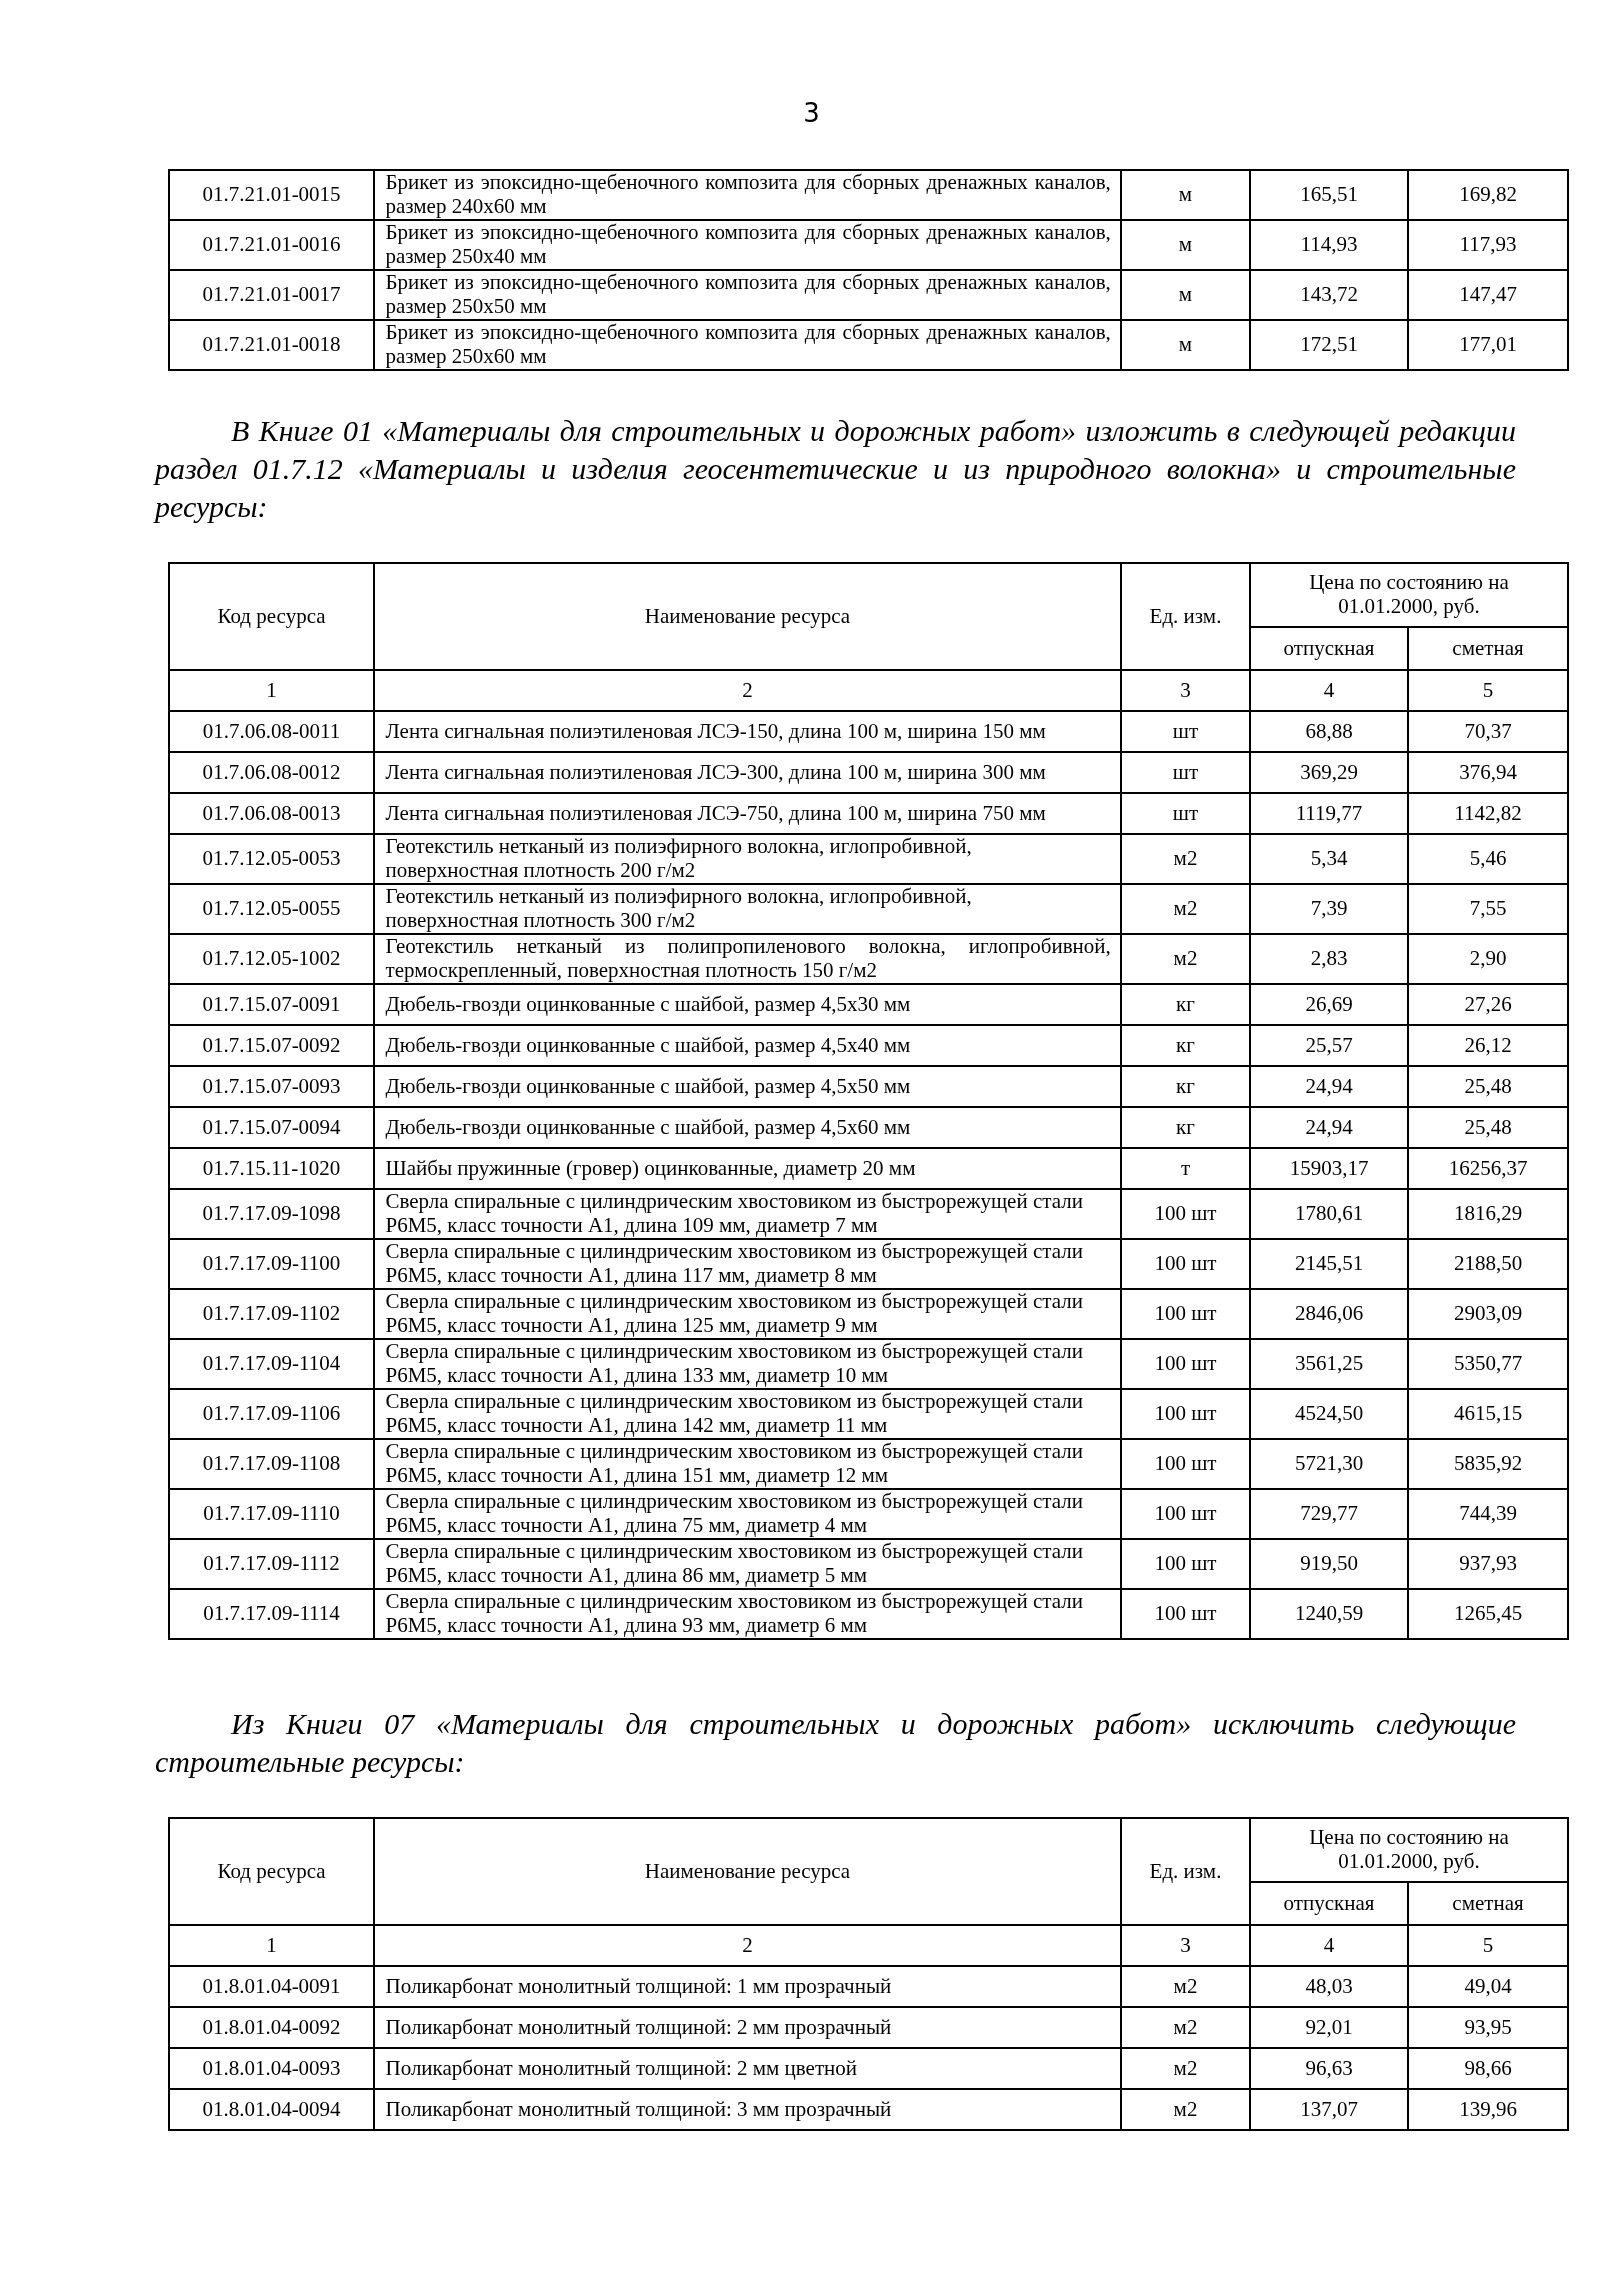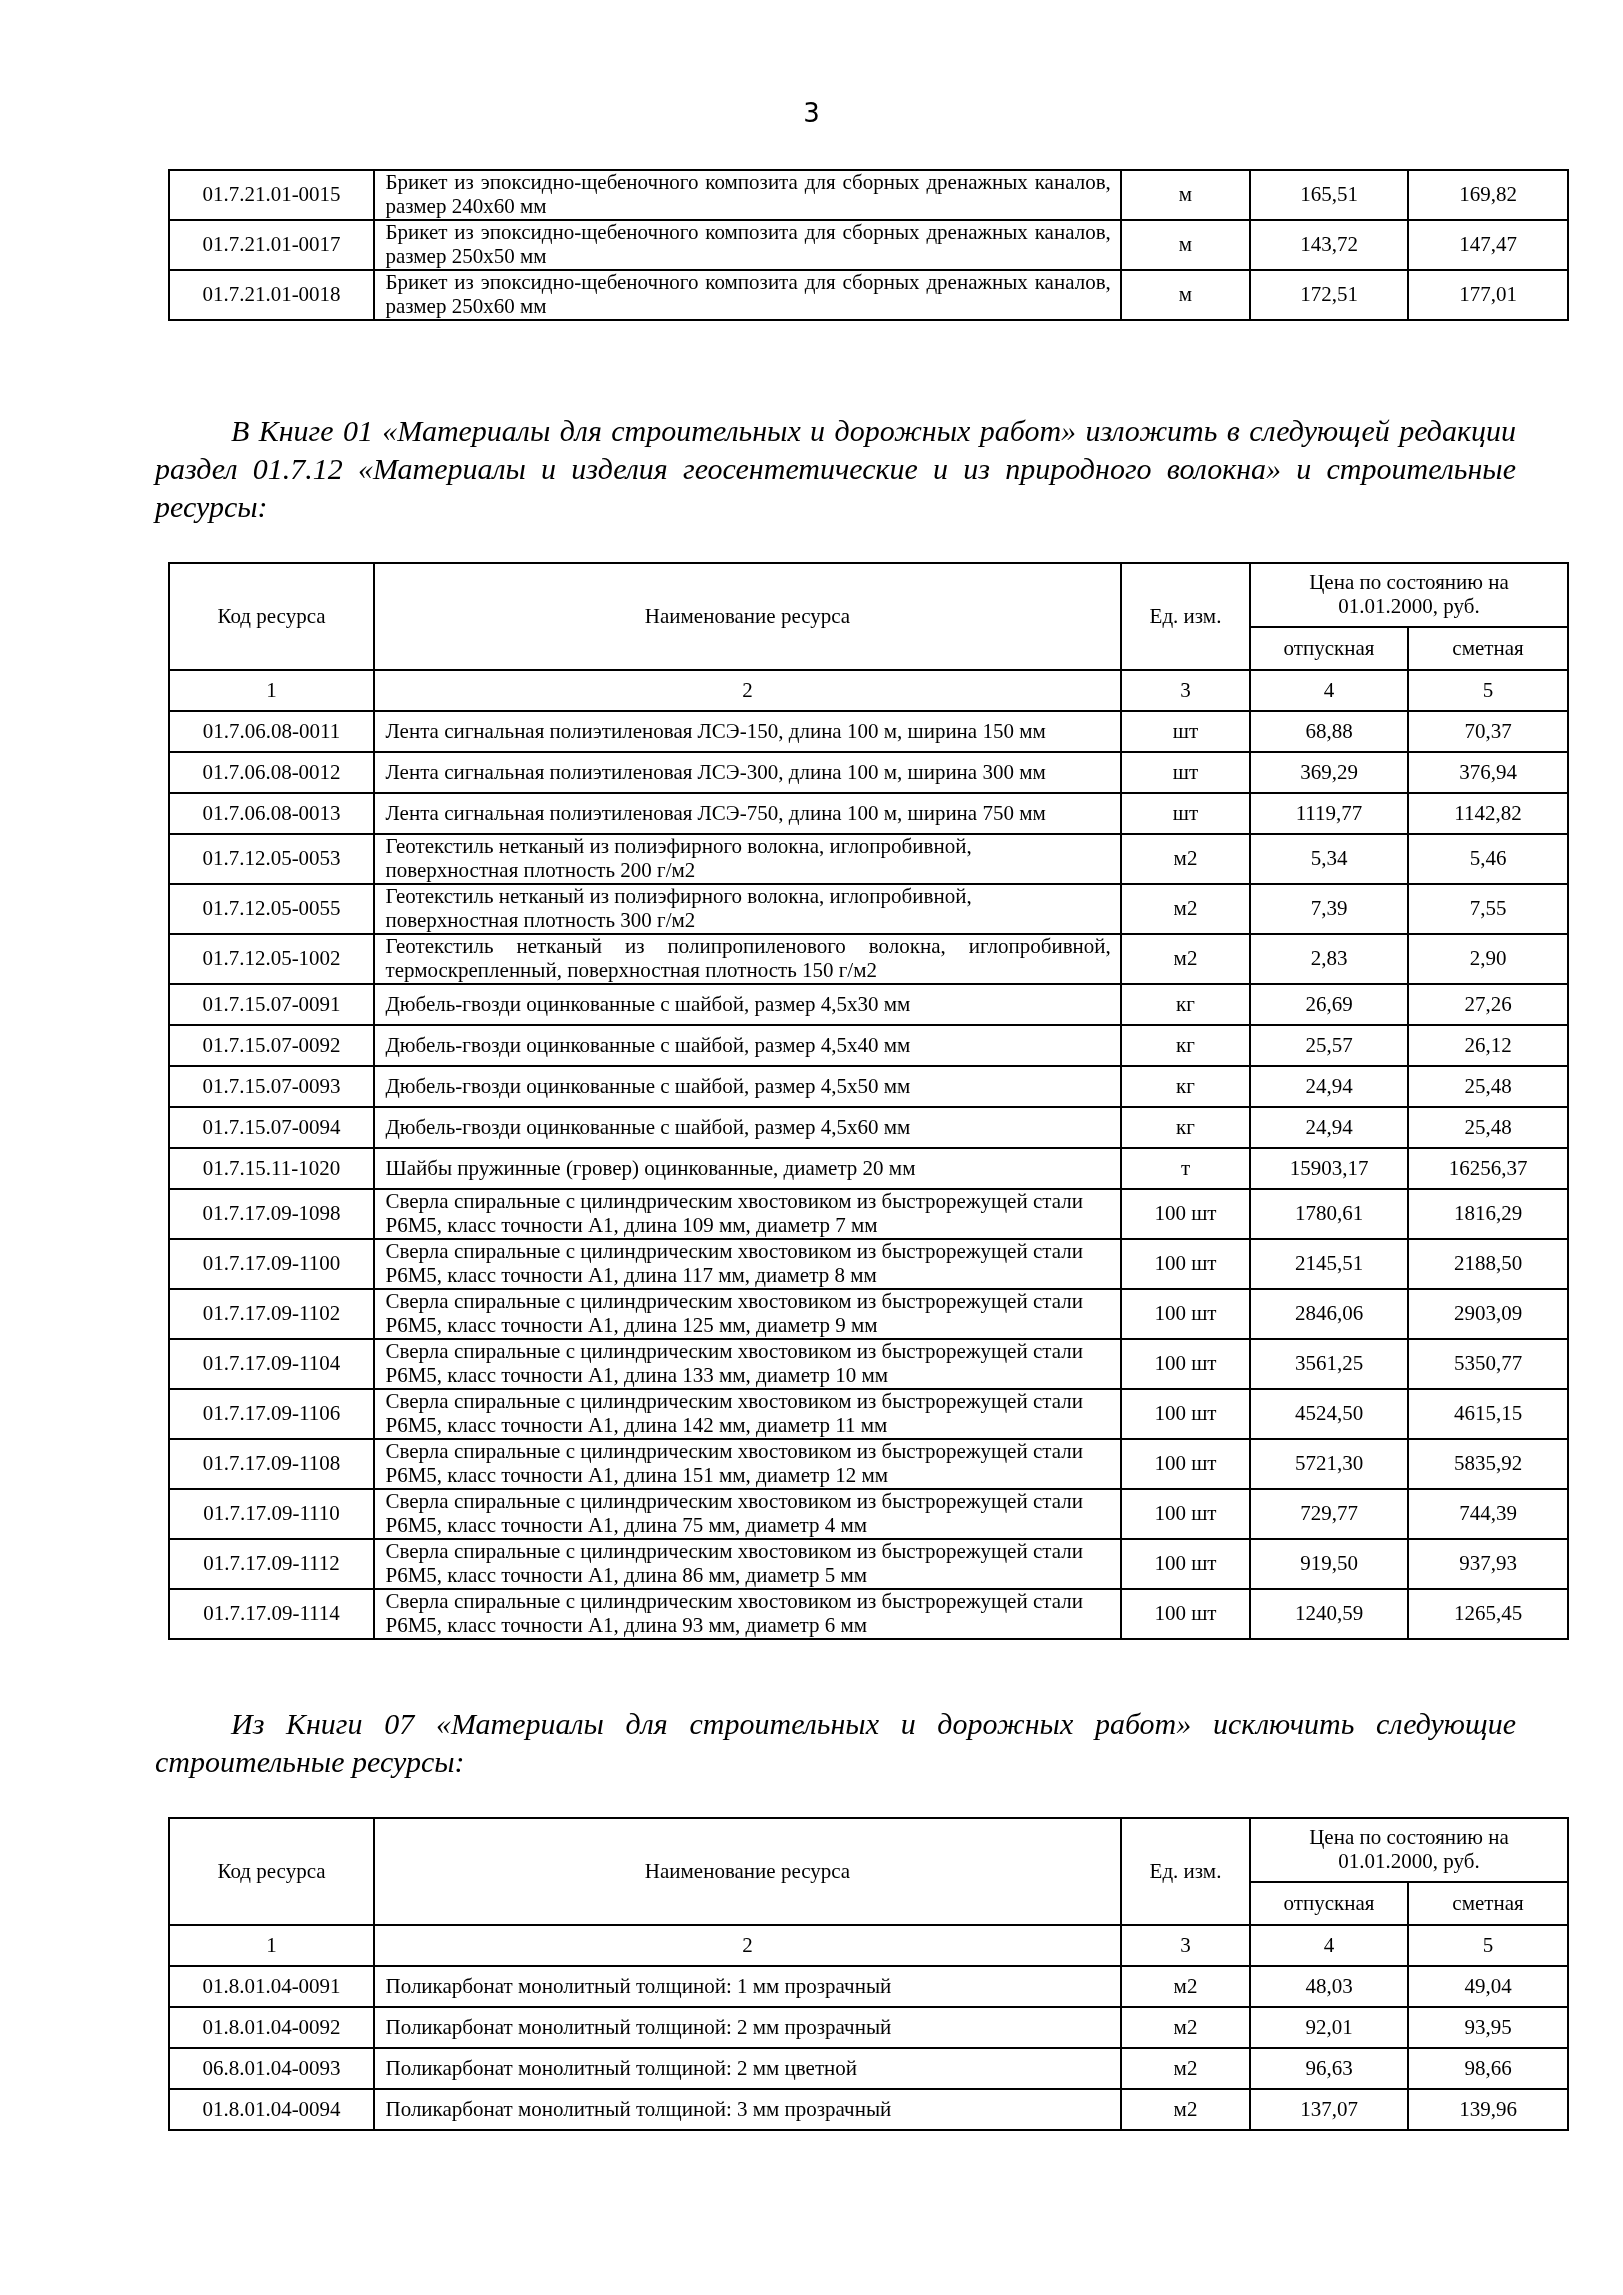--- a/index.html
+++ b/index.html
@@ -39,20 +39,27 @@
     </colgroup>
   <tbody>
     <tr class="r2">
       <td>01.7.21.01-0015</td>
       <td class="desc justify">Брикет из эпоксидно-щебеночного композита для сборных дренажных каналов, размер 240х60 мм</td>
       <td>м</td>
       <td>165,51</td>
       <td>169,82</td>
     </tr>
     <tr class="r2">
+      <td>01.7.21.01-0016</td>
+      <td class="desc justify">Брикет из эпоксидно-щебеночного композита для сборных дренажных каналов, размер 250х40 мм</td>
+      <td>м</td>
+      <td>114,93</td>
+      <td>117,93</td>
+    </tr>
+    <tr class="r2">
       <td>01.7.21.01-0017</td>
       <td class="desc justify">Брикет из эпоксидно-щебеночного композита для сборных дренажных каналов, размер 250х50 мм</td>
       <td>м</td>
       <td>143,72</td>
       <td>147,47</td>
     </tr>
     <tr class="r2">
       <td>01.7.21.01-0018</td>
       <td class="desc justify">Брикет из эпоксидно-щебеночного композита для сборных дренажных каналов, размер 250х60 мм</td>
       <td>м</td>
@@ -273,21 +280,21 @@
       <td>49,04</td>
     </tr>
     <tr class="r1">
       <td>01.8.01.04-0092</td>
       <td class="desc">Поликарбонат монолитный толщиной: 2 мм прозрачный</td>
       <td>м2</td>
       <td>92,01</td>
       <td>93,95</td>
     </tr>
     <tr class="r1">
-      <td>06.8.01.04-0093</td>
+      <td>01.8.01.04-0093</td>
       <td class="desc">Поликарбонат монолитный толщиной: 2 мм цветной</td>
       <td>м2</td>
       <td>96,63</td>
       <td>98,66</td>
     </tr>
     <tr class="r1">
       <td>01.8.01.04-0094</td>
       <td class="desc">Поликарбонат монолитный толщиной: 3 мм прозрачный</td>
       <td>м2</td>
       <td>137,07</td>

